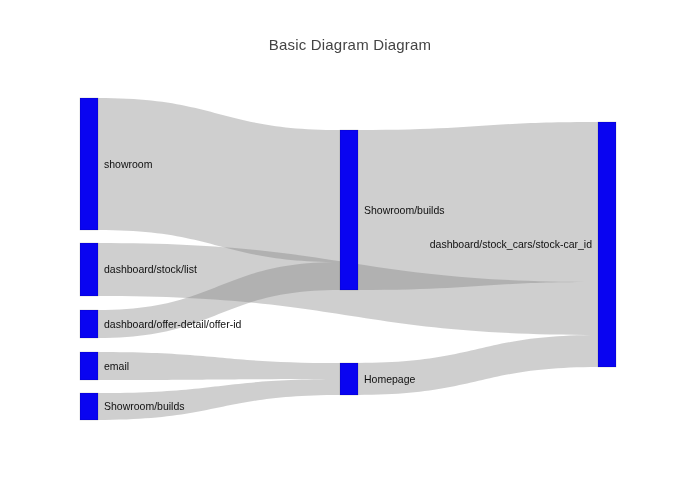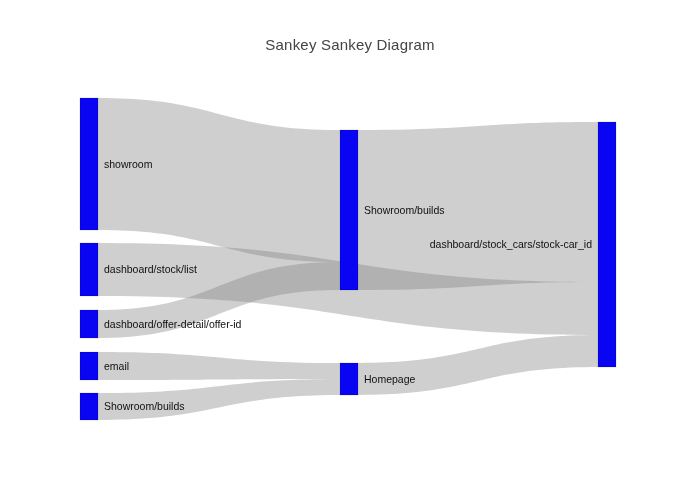--- a/index.html
+++ b/index.html
@@ -47,14 +47,14 @@
       <rect x="598" y="122" width="18" height="245" fill="#0904f1" stroke="rgba(0,0,0,0.25)" stroke-width="0.5"></rect>
       <text x="104" y="167.5" text-anchor="start" class="sankey-label">showroom</text>
       <text x="104" y="273" text-anchor="start" class="sankey-label">dashboard/stock/list</text>
       <text x="104" y="327.5" text-anchor="start" class="sankey-label">dashboard/offer-detail/offer-id</text>
       <text x="104" y="369.5" text-anchor="start" class="sankey-label">email</text>
       <text x="104" y="410" text-anchor="start" class="sankey-label">Showroom/builds</text>
       <text x="364" y="213.5" text-anchor="start" class="sankey-label">Showroom/builds</text>
       <text x="364" y="382.5" text-anchor="start" class="sankey-label">Homepage</text>
       <text x="592" y="248" text-anchor="end" class="sankey-label">dashboard/stock_cars/stock-car_id</text>
     </svg>
-  <div id="chart-title">Sankey Sankey Diagram</div>
+  <div id="chart-title">Basic Diagram Diagram</div>
 </div>
 
 </body></html>

